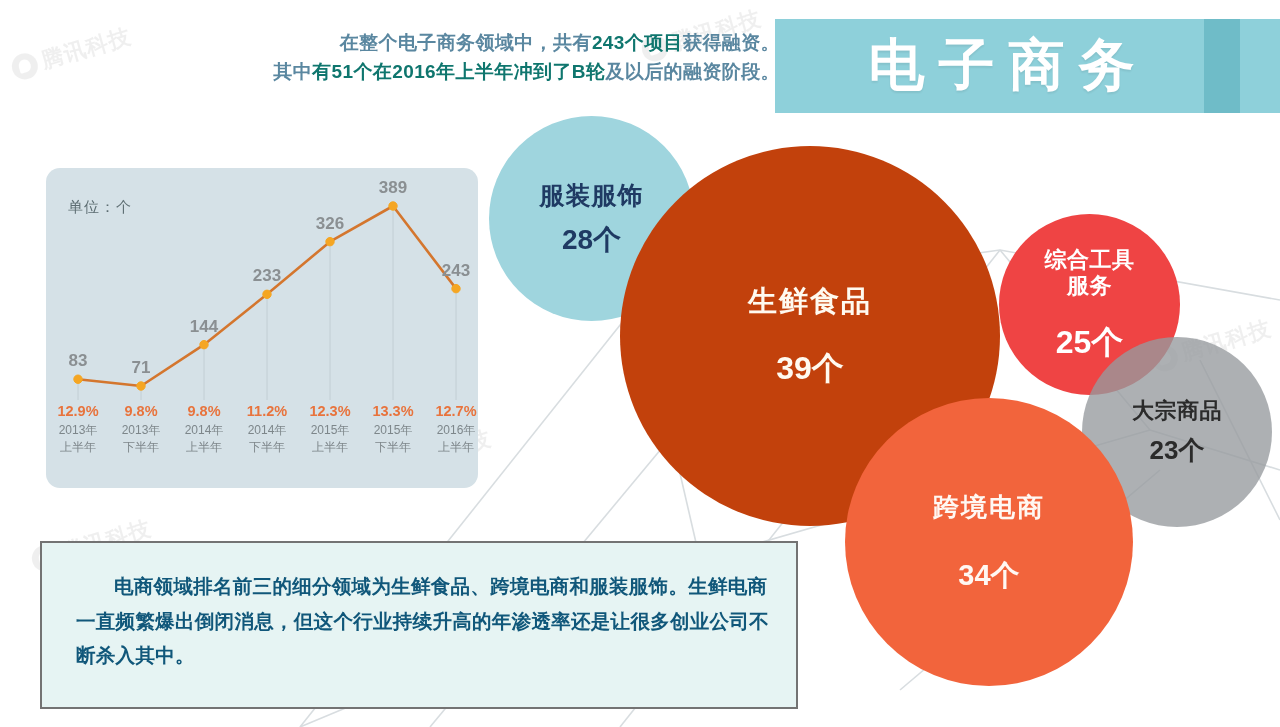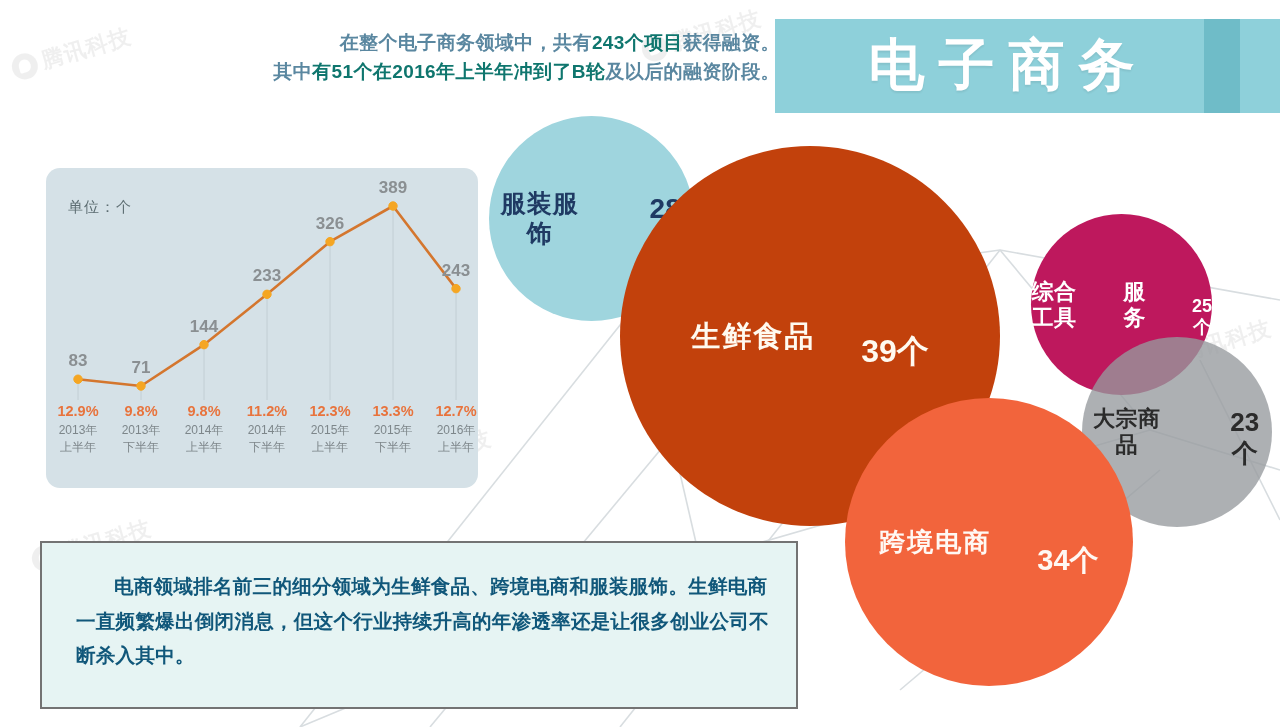--- a/index.html
+++ b/index.html
@@ -60,37 +60,37 @@
     font-size:15px;color:#5d6d72;letter-spacing:1px;
   }
   .chart-svg{position:absolute;left:0;top:0;width:432px;height:320px;}
   .pt-value{font-size:17px;font-weight:bold;fill:#8a8f92;font-family:"Liberation Sans",sans-serif;}
   .pct{font-size:14.5px;font-weight:bold;fill:#e8733c;font-family:"Liberation Sans",sans-serif;}
   .xlab{font-size:12px;fill:#7d868a;font-family:"Liberation Sans",sans-serif;}
 
   
   .bubble{
     position:absolute;border-radius:50%;
-    display:flex;flex-direction:row;align-items:center;justify-content:center;
-    text-align:center;line-height:1.18;font-weight:bold;gap:46px;
+    display:flex;flex-direction:column;align-items:center;justify-content:center;
+    text-align:center;line-height:1.18;font-weight:bold;
   }
   .bubble .b-name{display:block;}
   .bubble .b-val{display:block;}
 
   .bub-apparel{left:489px;top:116px;width:205px;height:205px;background:#9fd5de;color:#1f3a63;}
   .bub-apparel .b-name{font-size:25px;letter-spacing:1px;}
   .bub-apparel .b-val{font-size:28px;margin-top:13px;}
 
   .bub-fresh{left:620px;top:146px;width:380px;height:380px;background:#c2410c;color:#fffaf0;}
   .bub-fresh .b-name{font-size:29px;letter-spacing:2px;}
   .bub-fresh .b-val{font-size:32px;margin-top:32px;}
 
-  .bub-tools{left:1031px;top:214px;width:181px;height:181px;background:#be185d;color:#ffffff;}
+  .bub-tools{left:999px;top:214px;width:181px;height:181px;background:#ef4444;color:#ffffff;}
   .bub-tools .b-name{font-size:22px;letter-spacing:.5px;}
-  .bub-tools .b-val{font-size:18px;margin-top:25px;}
+  .bub-tools .b-val{font-size:32px;margin-top:25px;}
 
   .bub-bulk{left:1082px;top:337px;width:190px;height:190px;background:rgba(150,154,158,.78);color:#2b2b2b;}
   .bub-bulk .b-name{font-size:22px;letter-spacing:.5px;}
   .bub-bulk .b-val{font-size:26px;margin-top:11px;}
 
   .bub-cross{left:845px;top:398px;width:288px;height:288px;background:#f2643c;color:#fff8f3;}
   .bub-cross .b-name{font-size:26px;letter-spacing:2px;}
   .bub-cross .b-val{font-size:29px;margin-top:36px;}
 
   

